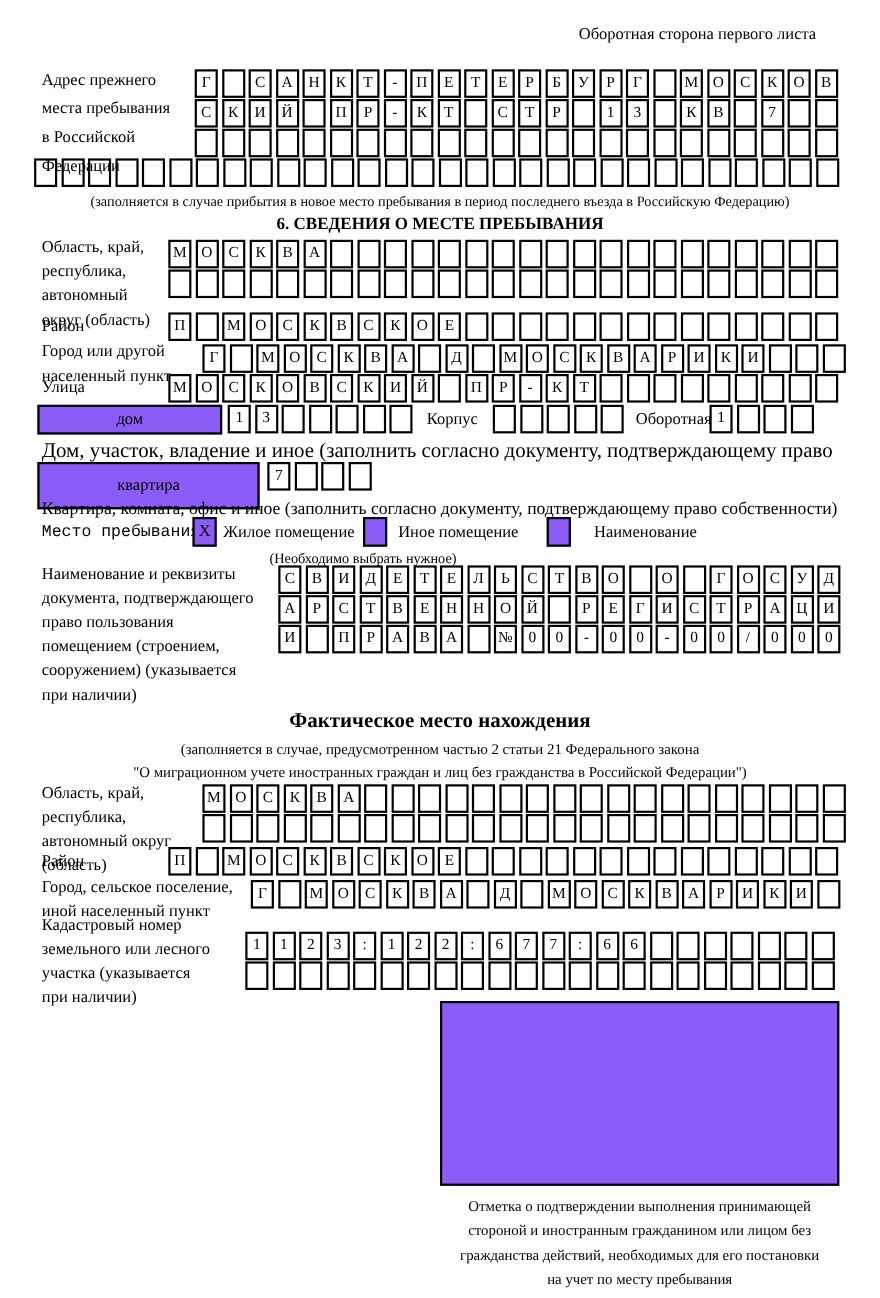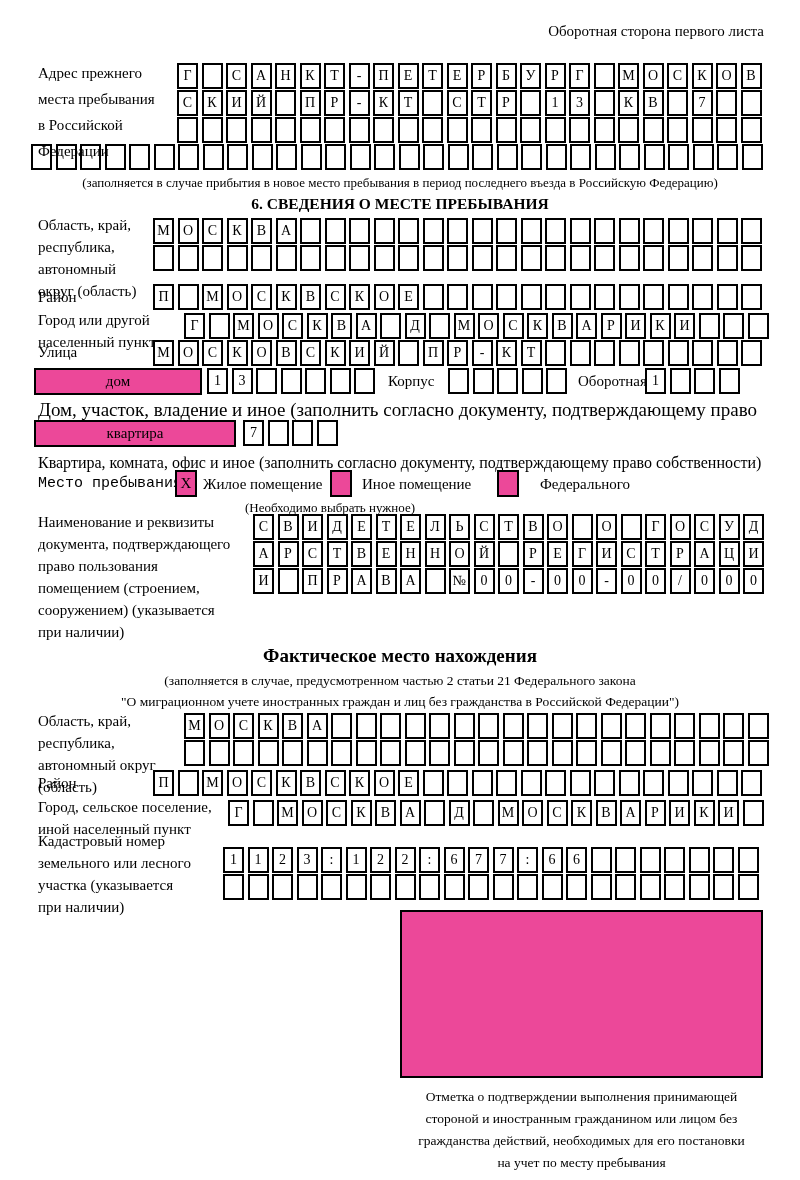--- a/index.html
+++ b/index.html
@@ -17,29 +17,29 @@
   .cellrow { position:absolute; display:flex; }
   .cb {
     flex:none; display:inline-block; box-sizing:border-box;
     width:21px; height:26px; margin-right:3.5px;
     border:2px solid #000; text-align:center;
     font-size:14px; line-height:21px; overflow:hidden;
   }
   .fbox {
     position:absolute; box-sizing:border-box; border:2px solid #000;
     display:flex; align-items:center; justify-content:center;
-    font-size:15px; background:#ec4899;
+    font-size:15px; background:#8b5cf6;
   }
 </style>
 </head>
 <body>
 
 <div class="page">
 
-  <div class="lbl" style="left:0; top:20px; width:742px; text-align:right;padding-left:22px;">Оборотная сторона первого листа</div>
+  <div class="lbl" style="left:0; top:20px; width:742px; text-align:right;">Оборотная сторона первого листа</div>
 
   <div class="lbl tall" style="left:38px; top:60px;">Адрес прежнего
 места пребывания
 в Российской
 Федерации</div>
   <div class="cellrow" style="left:177px; top:63px;">
       <span class="cb">Г</span>
       <span class="cb"></span>
       <span class="cb">С</span>
       <span class="cb">А</span>
@@ -318,36 +318,36 @@
     </div>
   <div class="lbl" style="left:578px; top:370px;">Оборотная</div>
   <div class="cellrow" style="left:645px; top:368px;">
       <span class="cb">1</span>
       <span class="cb"></span>
       <span class="cb"></span>
       <span class="cb"></span>
     </div>
   <div class="cap" style="left:38px; top:399px; font-size:19px;">Дом, участок, владение и иное (заполнить согласно документу, подтверждающему право собственности)</div>
 
-  <div class="fbox" style="left:34px; top:420px; width:202px; height:27px;">квартира</div>
+  <div class="fbox" style="left:34px; top:420px; width:202px; height:43px;">квартира</div>
   <div class="cellrow" style="left:243px; top:420px;">
       <span class="cb">7</span>
       <span class="cb"></span>
       <span class="cb"></span>
       <span class="cb"></span>
     </div>
   <div class="cap" style="left:38px; top:452px; font-size:16px;">Квартира, комната, офис и иное (заполнить согласно документу, подтверждающему право собственности)</div>
 
   <div class="lbl" style="left:38px; top:473px;font-family:Liberation Mono, monospace;">Место пребывания:</div>
   <div class="fbox" style="left:175px; top:470px; width:22px; height:27px;">X</div>
   <div class="lbl" style="left:203px; top:473px;">Жилое помещение</div>
   <div class="fbox" style="left:330px; top:470px; width:22px; height:27px;"></div>
   <div class="lbl" style="left:362px; top:473px;">Иное помещение</div>
   <div class="fbox" style="left:497px; top:470px; width:22px; height:27px;"></div>
-  <div class="lbl" style="left:540px; top:473px;">Федерального</div>
+  <div class="lbl" style="left:540px; top:473px;">Наименование</div>
   <div class="cap center" style="left:150px; top:497px; width:360px;">(Необходимо выбрать нужное)</div>
 
   <div class="lbl" style="left:38px; top:511px;">Наименование и реквизиты
 документа, подтверждающего
 право пользования
 помещением (строением,
 сооружением) (указывается
 при наличии)</div>
   <div class="cellrow" style="left:253px; top:514px;">
       <span class="cb">С</span>

